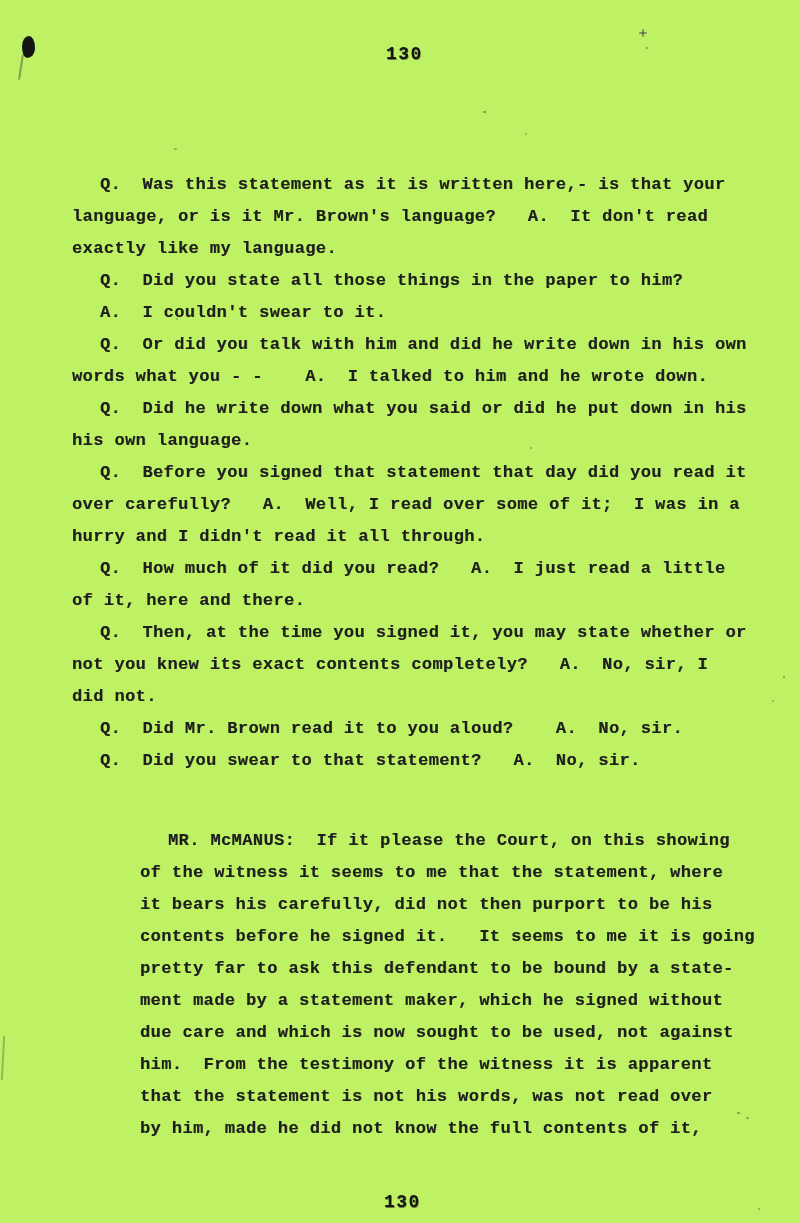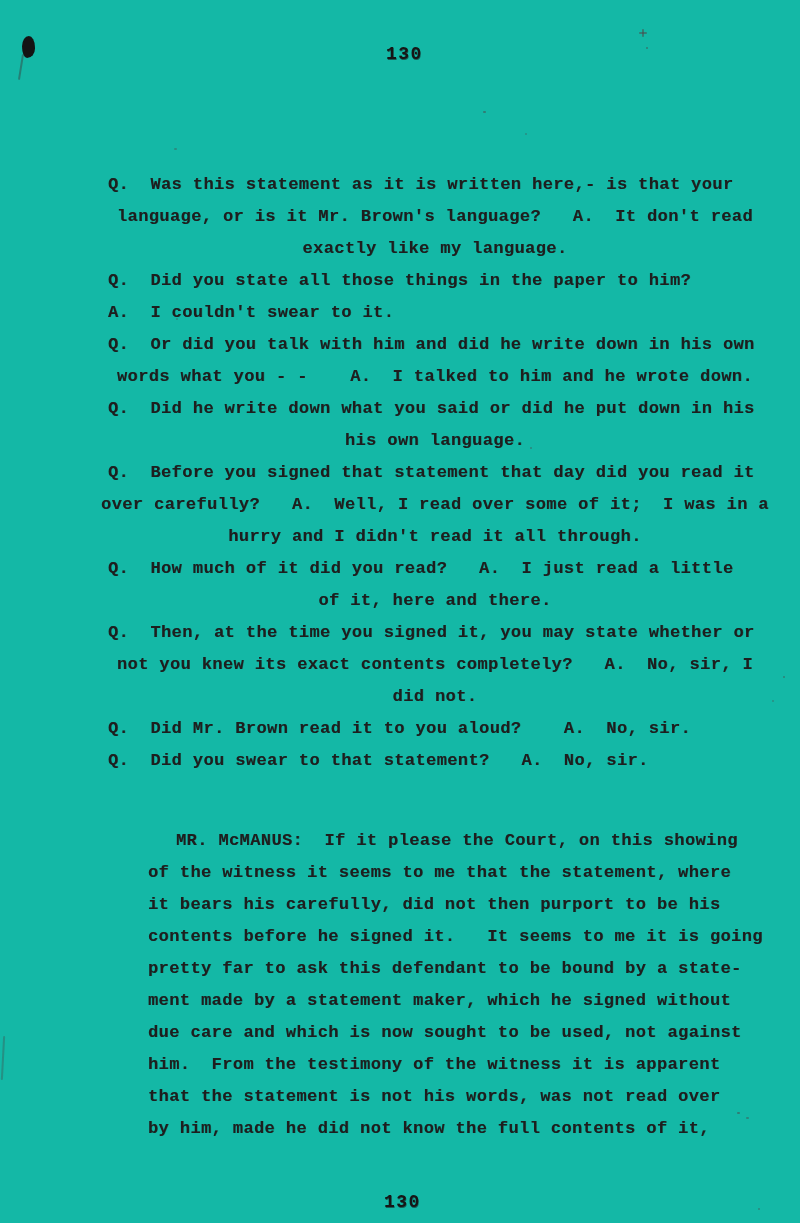--- a/index.html
+++ b/index.html
@@ -4,52 +4,52 @@
 <style>
   html, body {
     margin: 0;
     padding: 0;
     background: #ffffff;
   }
   .page {
     position: relative;
     width: 800px;
     height: 1223px;
-    background: #14b8a6;
+    background: #bef264;
     overflow: hidden;
     font-family: "Liberation Mono", "DejaVu Sans Mono", monospace;
     font-weight: 700;
     color: #1e1e1e;
   }
   .page-number {
     position: absolute;
     font-size: 18px;
     letter-spacing: 1.5px;
     color: #161616;
     text-shadow: 0.5px 0.5px 0.6px rgba(20,20,20,0.55);
     white-space: pre;
   }
   .page-number.top { left: 386px; top: 44px; }
   .page-number.bottom { left: 384px; top: 1192px; }
   .transcript {
     position: absolute;
-    left: 80px;
+    left: 72px;
     top: 172px;
     width: 710px;
   }
   .line {
     white-space: pre;
     font-size: 17px;
     letter-spacing: 0.4px;
     height: 32px;
     line-height: 26px;
     text-shadow: 0.4px 0.4px 0.5px rgba(25,25,25,0.45);
   }
   .ind-q  { padding-left: 28px; }
-  .ind-c  { padding-left: 0; text-align: center; }
+  .ind-c  { padding-left: 0; }
   .ind-m1 { padding-left: 96px; margin-top: 48px; }
   .ind-m  { padding-left: 68px; }
   
   .ink-blot {
     position: absolute;
     left: 22px;
     top: 36px;
     width: 13px;
     height: 22px;
     background: #141414;

